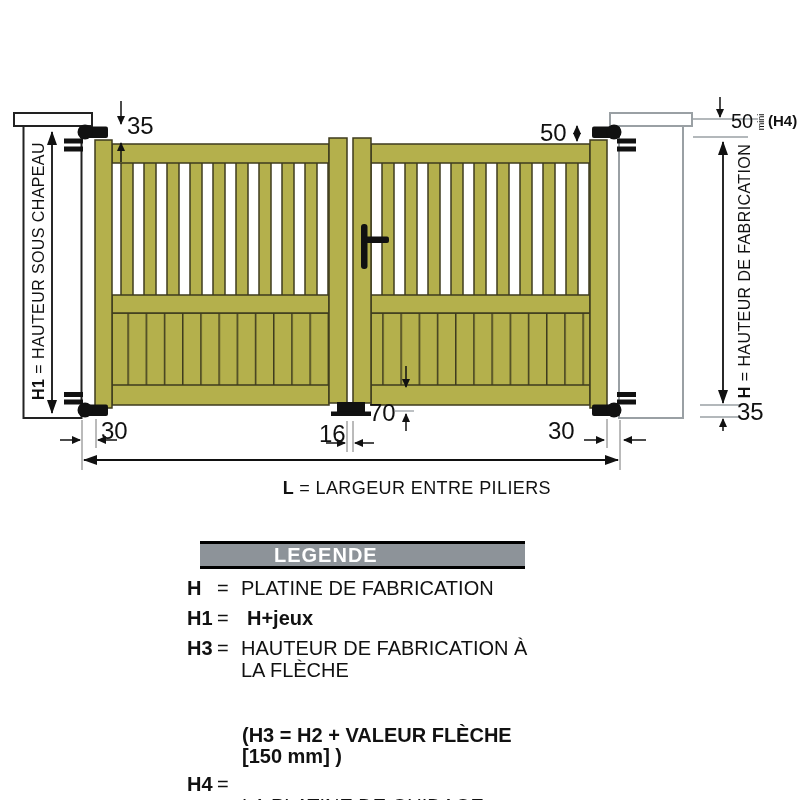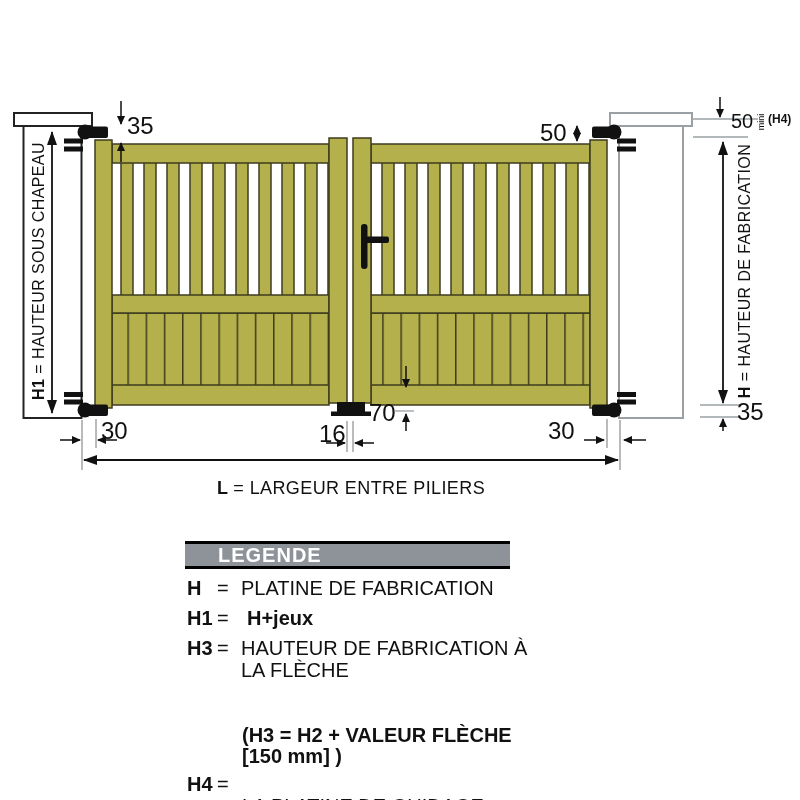--- a/index.html
+++ b/index.html
@@ -1,35 +1,35 @@
 <!DOCTYPE html>
 <html><head>
 <meta charset="utf-8">
 <style>
   html,body{margin:0;padding:0;background:#fff;}
   body{font-family:"Liberation Sans",sans-serif;color:#111;}
   .canvas{position:relative;width:800px;height:800px;background:#fff;overflow:hidden;}
   svg{position:absolute;left:0;top:0;}
   .dim{position:absolute;font-size:24px;color:#111;white-space:nowrap;}
   .dim-sm{position:absolute;font-size:20px;color:#111;white-space:nowrap;}
-  .h4ref{position:absolute;font-size:12px;font-weight:bold;color:#111;white-space:nowrap;}
+  .h4ref{position:absolute;font-size:15px;font-weight:bold;color:#111;white-space:nowrap;}
   .mini{position:absolute;font-size:9px;color:#111;width:18px;height:10px;line-height:10px;
         transform:rotate(-90deg);transform-origin:center;text-align:center;}
   .vlabel{position:absolute;width:300px;text-align:center;transform:rotate(-90deg);
           font-size:16px;color:#111;white-space:nowrap;letter-spacing:0.4px;}
   .vlabel b{margin-right:5px;}
-  .hlabel{position:absolute;left:151px;top:478px;width:400px;text-align:center;
+  .hlabel{position:absolute;left:151px;top:478px;width:400px;text-align:right;
           font-size:18px;white-space:nowrap;letter-spacing:0.4px;}
   .hlabel b{margin-right:5px;}
   
   .legend{position:absolute;left:185px;top:541px;width:358px;}
-  .legend-header{box-sizing:border-box;width:325px;height:28px;
+  .legend-header{box-sizing:border-box;margin-left:15px;width:325px;height:28px;
                  border-top:3px solid #000;border-bottom:3px solid #000;background:#8d9399;
                  color:#fff;font-size:20px;font-weight:bold;line-height:22px;
-                 padding-left:33px;letter-spacing:1px;}
+                 padding-left:74px;letter-spacing:1px;}
   .lrow{display:flex;margin-top:8px;padding-left:2px;font-size:20px;line-height:22px;}
   .lrow .term{width:30px;font-weight:bold;flex:none;}
   .lrow .eq{width:24px;flex:none;}
   .lsub{padding-left:57px;font-size:20px;line-height:21px;margin-top:1px;}
   .lsub.bold{font-weight:bold;margin-top:44px;}
   .bsuf{font-weight:bold;margin-left:6px;}
 </style>
 </head>
 <body>
 

